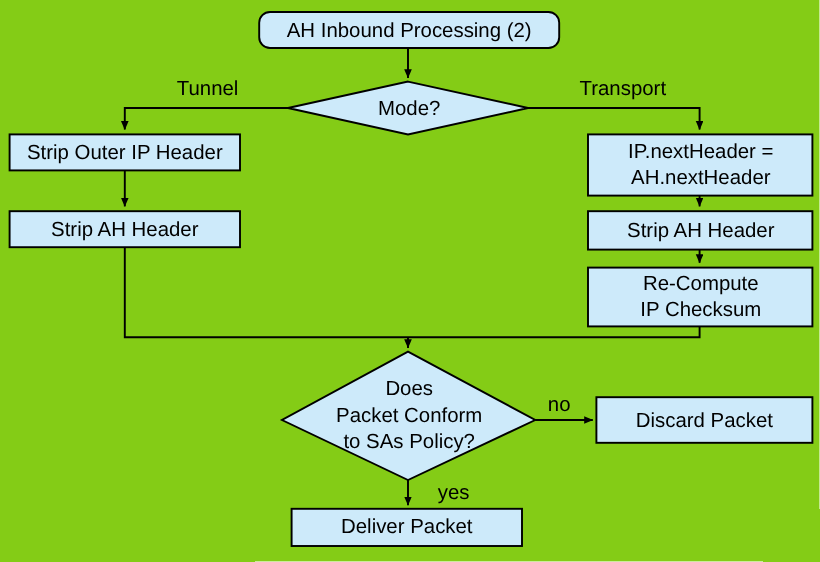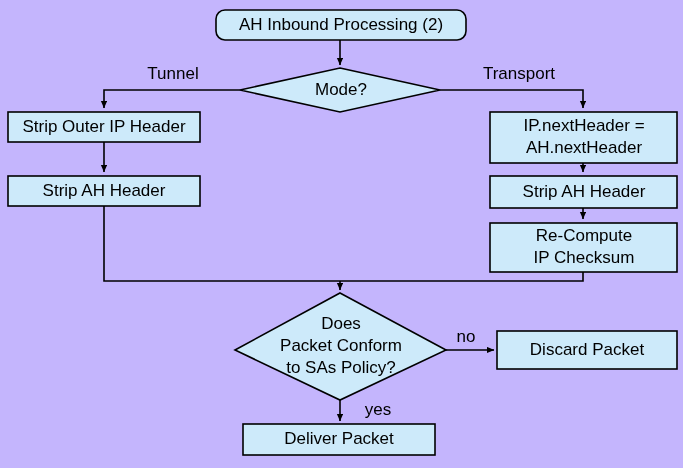--- a/index.html
+++ b/index.html
@@ -10,21 +10,21 @@
   body {
     width: 683px;
     height: 468px;
     font-family: "Liberation Sans", sans-serif;
     overflow: hidden;
   }
   #diagram-root {
     position: relative;
     width: 683px;
     height: 468px;
-    background: #c4b5fd;
+    background: #84cc16;
   }
   svg#flow-svg {
     position: absolute;
     left: 0;
     top: 0;
     width: 683px;
     height: 468px;
   }
   .node-text {
     font-family: "Liberation Sans", sans-serif;

